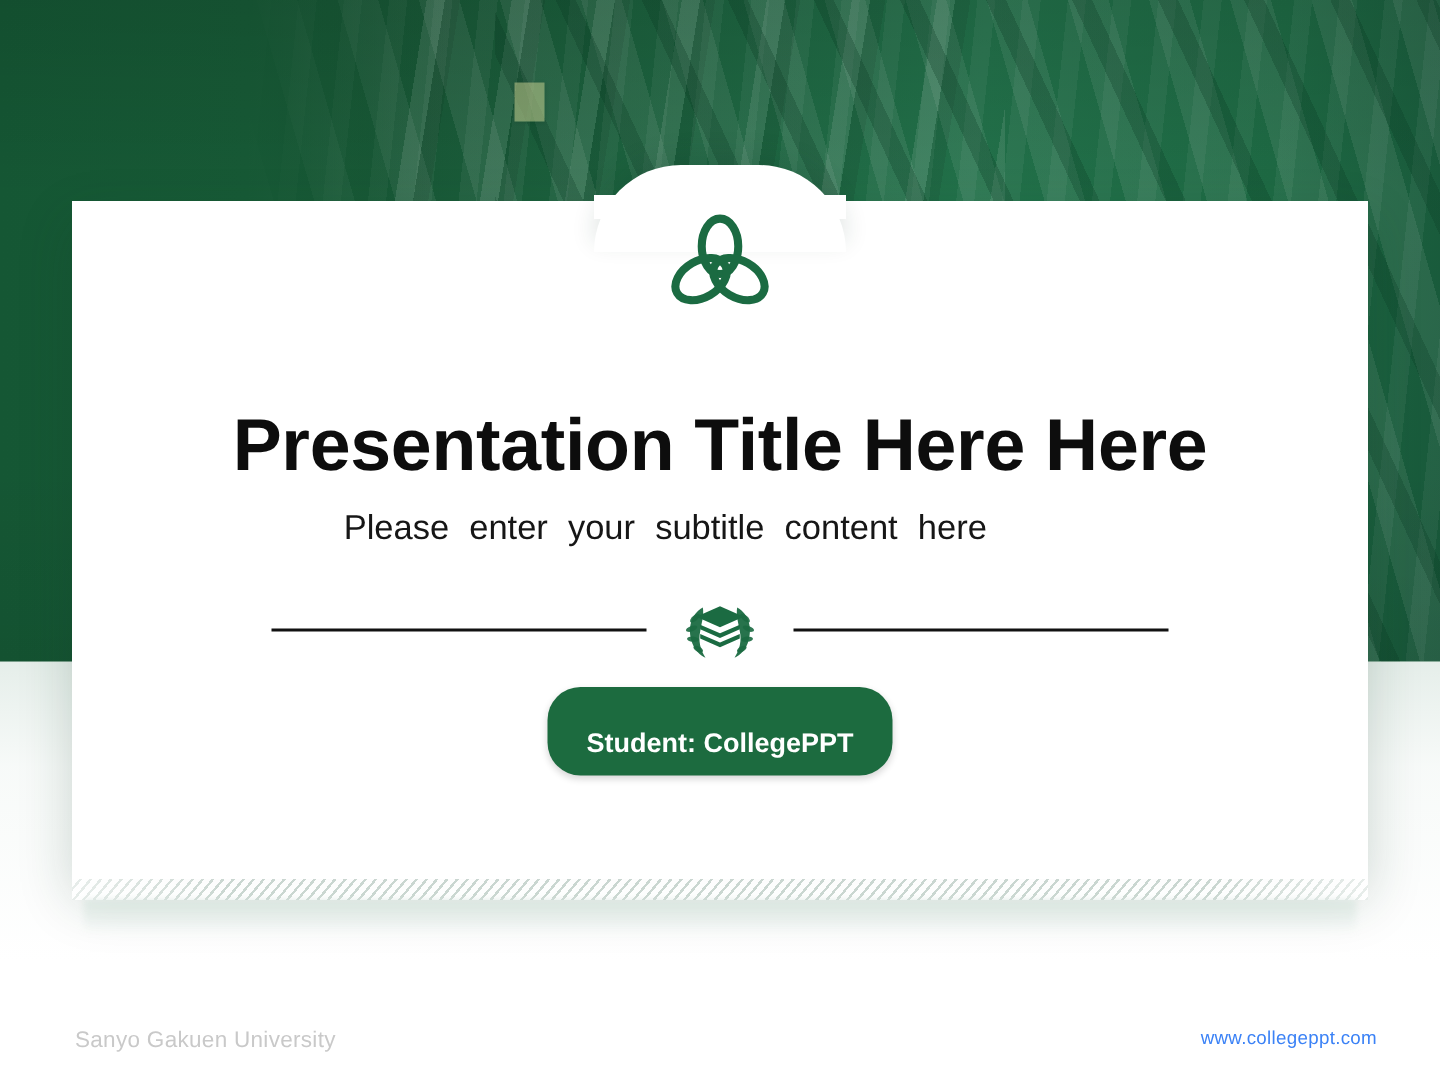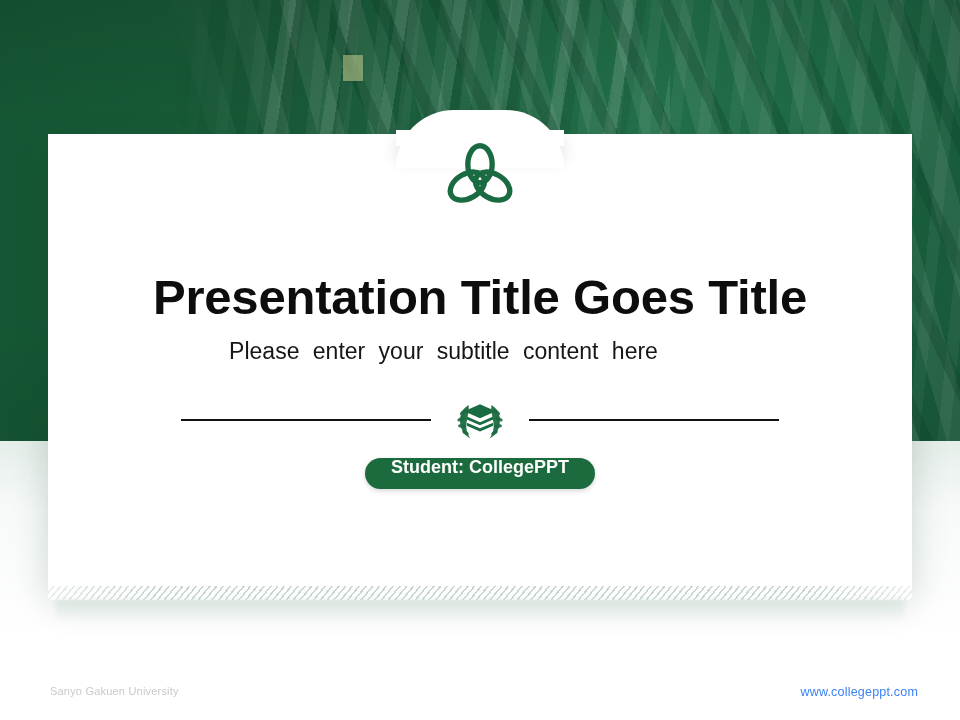--- a/index.html
+++ b/index.html
@@ -241,34 +241,34 @@
     justify-content: center;
     gap: 14px;
   }
   .pill {
     background: #1c6b3f;
     color: #ffffff;
     font-size: 18px;
     font-weight: bold;
     border: none;
     border-radius: 22px;
-    padding: 0 26px 13px 26px;
+    padding: 28px 26px 13px 26px;
     line-height: 1;
     white-space: nowrap;
     box-shadow: 0 2px 5px rgba(0,0,0,0.16);
     font-family: "Liberation Sans", sans-serif;
     cursor: pointer;
   }
 
   
   #footer-left {
     position: absolute;
     left: 50px;
     top: 685px;
-    font-size: 11px;
+    font-size: 15px;
     color: #c9c9c9;
     letter-spacing: .2px;
   }
   #footer-right {
     position: absolute;
     right: 42px;
     top: 685px;
     font-size: 12.5px;
     color: #3b82f6;
     letter-spacing: .2px;
@@ -297,21 +297,21 @@
   <div id="logo">
     <svg viewBox="0 0 100 100" width="84" height="84" aria-hidden="true">
       <g fill="none" stroke="#1b6b42" stroke-width="6.4" stroke-linecap="round">
         <ellipse cx="50" cy="36" rx="14.5" ry="22"></ellipse>
         <ellipse cx="35" cy="62" rx="22" ry="14.5" transform="rotate(-30 35 62)"></ellipse>
         <ellipse cx="65" cy="62" rx="22" ry="14.5" transform="rotate(30 65 62)"></ellipse>
       </g>
     </svg>
   </div>
 
-  <div id="title">Presentation Title Goes Title</div>
+  <div id="title">Presentation Title Here Here</div>
   <div id="subtitle">Please enter your subtitle content here</div>
 
   <div id="divider-row">
     <div class="divider-line"></div>
     <svg id="crest" viewBox="0 0 120 100" aria-hidden="true">
       <g fill="#1b6b42">
 
         <path d="M34 16 C16 26 10 48 18 70 C22 81 30 88 38 92 C30 80 27 66 30 52 C32 40 36 28 34 16 Z" opacity=".95"></path>
 
         <path d="M86 16 C104 26 110 48 102 70 C98 81 90 88 82 92 C90 80 93 66 90 52 C88 40 84 28 86 16 Z" opacity=".95"></path>

